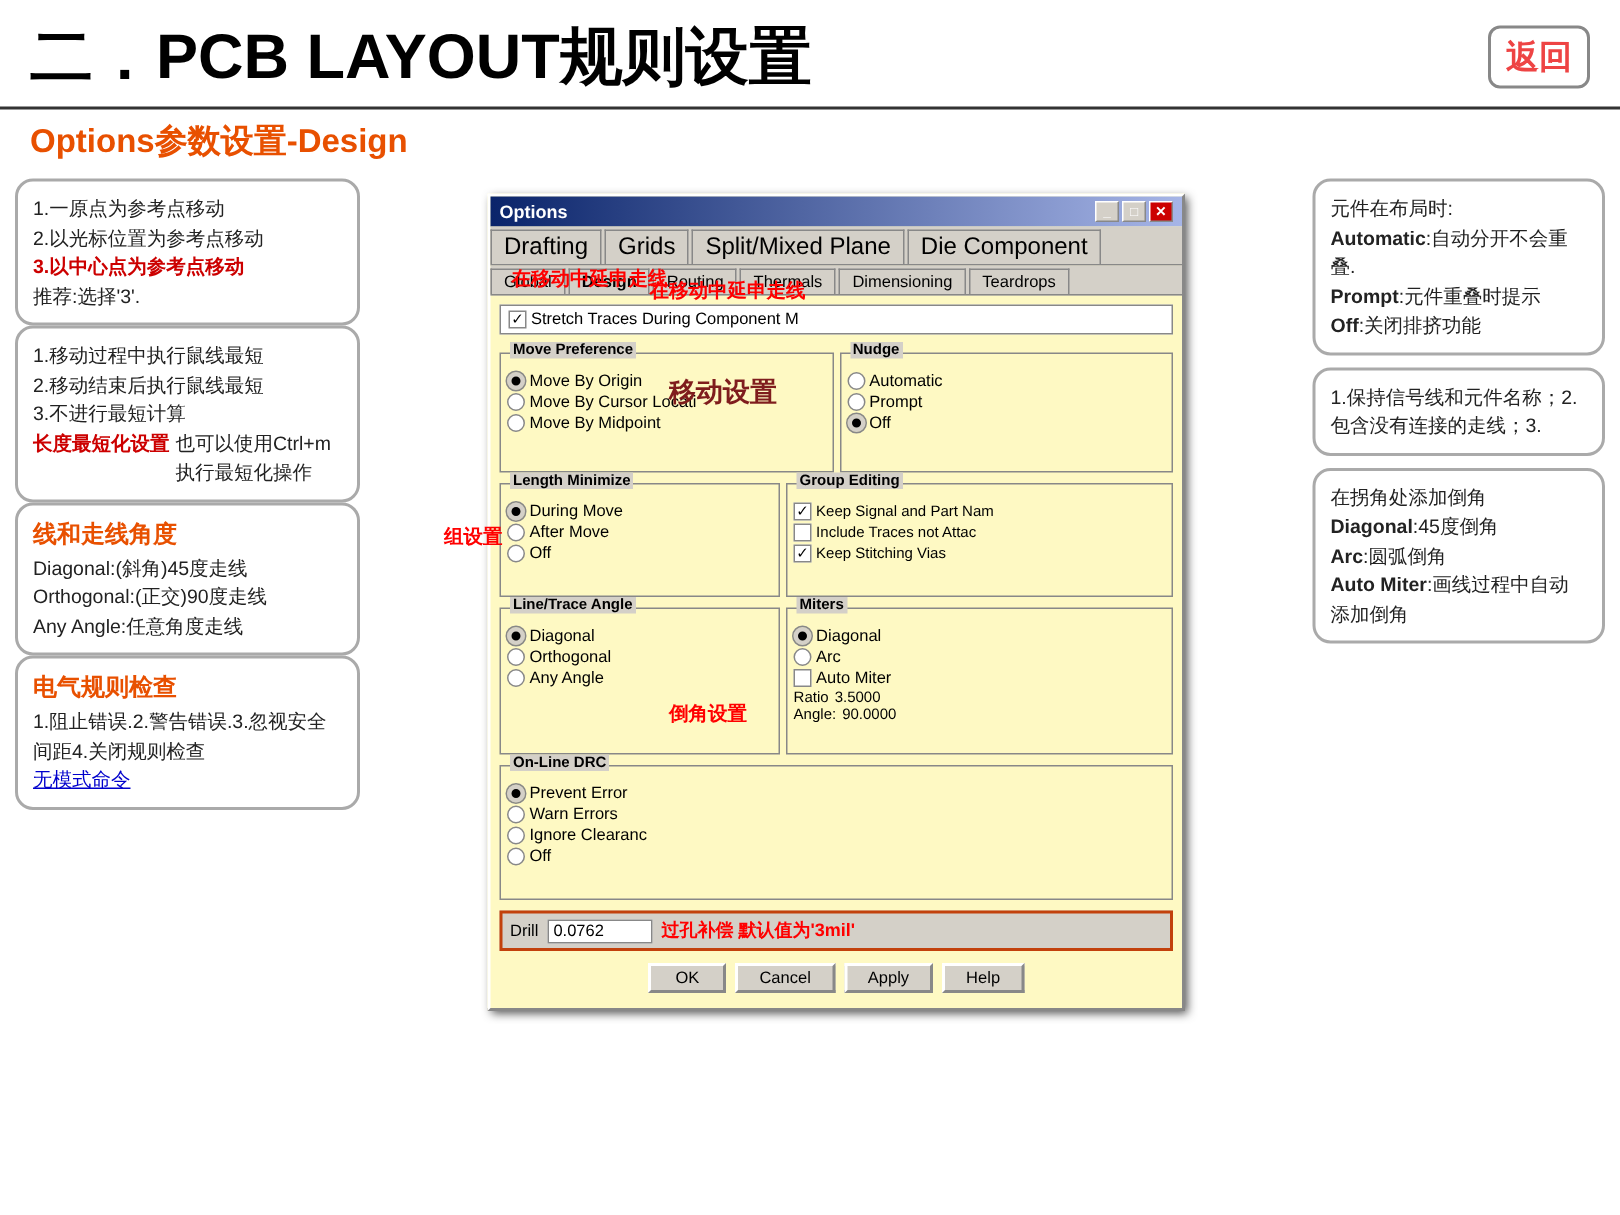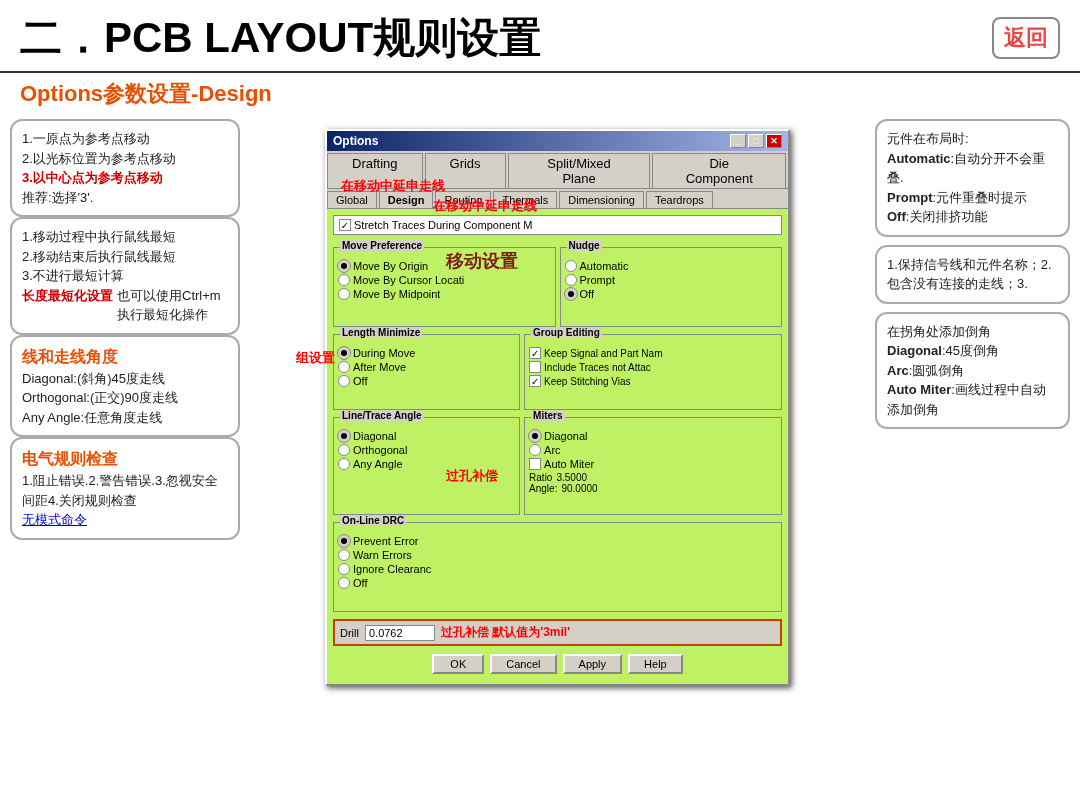--- a/index.html
+++ b/index.html
@@ -90,21 +90,21 @@
       font-size: 13px;
       color: #222;
       line-height: 1.5;
     }
     .info-box .red-text { color: #c00; font-weight: bold; }
     .info-box .orange-text { color: #e85000; font-weight: bold; font-size: 16px; }
     .info-box a { color: #00c; text-decoration: underline; }
 
     
     .dialog {
-      background: #bef264;
+      background: #fef9c3;
       border: 2px solid #888;
       border-top: 2px solid #fff;
       border-left: 2px solid #fff;
       width: 465px;
       min-height: 530px;
       position: relative;
       box-shadow: 2px 2px 6px #555;
       margin-top: 10px;
     }
     .dialog-titlebar {
@@ -134,29 +134,28 @@
       justify-content: center;
       cursor: pointer;
     }
     .win-btn.close { background: #c00; color: #fff; }
     .tab-row {
       display: flex;
       background: #d4d0c8;
       border-bottom: 1px solid #888;
     }
     .tab {
-      padding: 2px 24px;
-      font-size: 13px;
+      padding: 2px 8px;
+      font-size: 16px;
       border: 1px solid #888;
       border-bottom: none;
       background: #d4d0c8;
       cursor: pointer;
       margin-right: 2px;
       margin-top: 2px;
-      text-align: center;
     }
     .tab-row2 {
       display: flex;
       background: #d4d0c8;
       border-bottom: 1px solid #888;
     }
     .tab2 {
       padding: 2px 8px;
       font-size: 11px;
       border: 1px solid #888;
@@ -500,21 +499,21 @@
           <button class="dialog-btn">Apply</button>
           <button class="dialog-btn">Help</button>
         </div>
 
       </div>
     </div>
 
     <div style="position:absolute;top:58px;left:95px;color:red;font-size:13px;font-weight:bold;z-index:10;pointer-events:none;">在移动中延申走线</div>
     <div style="position:absolute;top:130px;left:200px;color:#7f1d1d;font-size:18px;font-weight:bold;z-index:10;pointer-events:none;">移动设置</div>
     <div style="position:absolute;top:230px;left:50px;color:red;font-size:13px;font-weight:bold;z-index:10;pointer-events:none;">组设置</div>
-    <div style="position:absolute;top:348px;left:200px;color:red;font-size:13px;font-weight:bold;z-index:10;pointer-events:none;">过孔补偿</div>
+    <div style="position:absolute;top:348px;left:200px;color:red;font-size:13px;font-weight:bold;z-index:10;pointer-events:none;">倒角设置</div>
 
   </div>
 
   <div class="right-col">
 
     <div class="info-box">
       <div>元件在布局时:</div>
       <div><strong>Automatic</strong>:自动分开不会重叠.</div>
       <div><strong>Prompt</strong>:元件重叠时提示</div>
       <div><strong>Off</strong>:关闭排挤功能</div>

